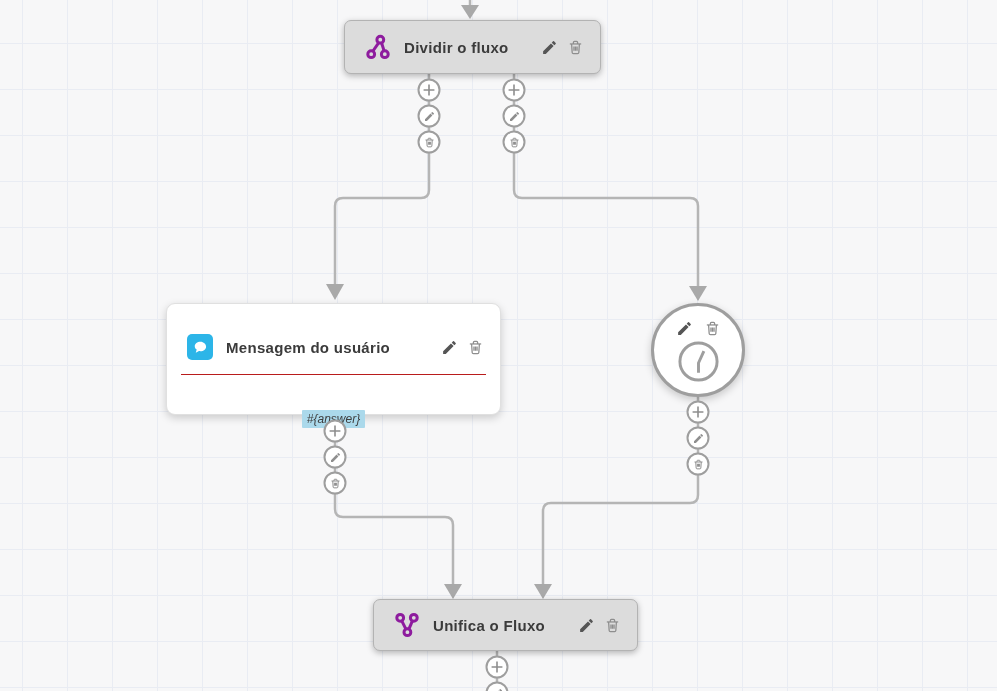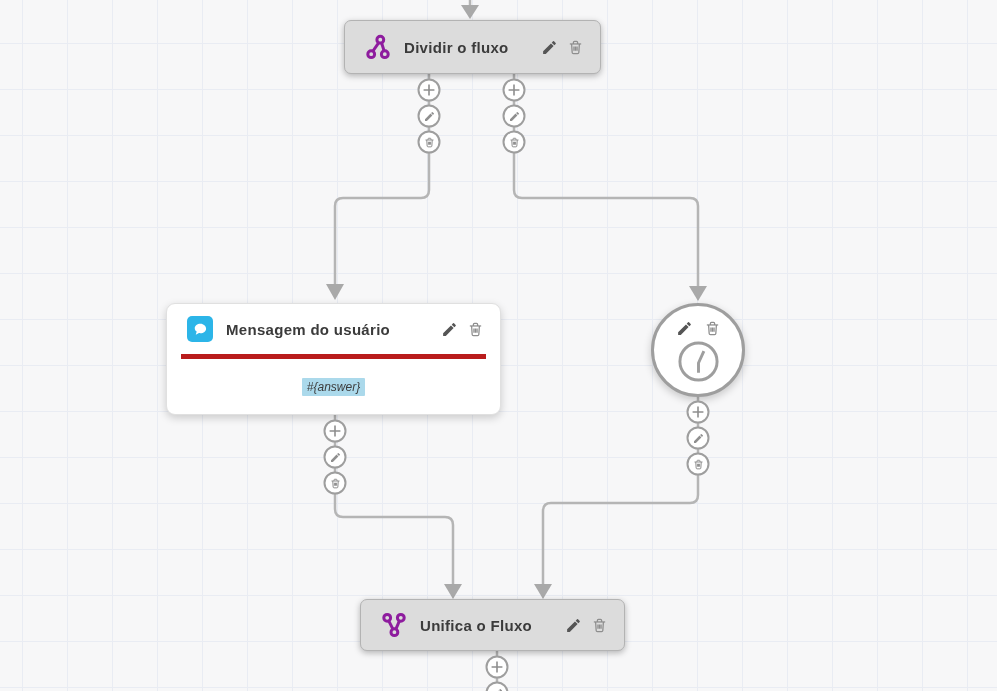--- a/index.html
+++ b/index.html
@@ -39,22 +39,22 @@
   .act-delete { color:#8e8e8e; display:flex; cursor:pointer; }
 
   .node-card {
     background:#ffffff;
     border:1px solid #e0e0e0;
     border-radius:9px;
     box-shadow:0 3px 8px rgba(0,0,0,.18);
   }
   .card-header {
     display:flex; align-items:center; gap:13px;
-    height:55px; margin:0 14px; padding:0 2px 0 6px;
-    border-bottom:5px solid #b91c1c;
+    height:55px; margin:16px 14px; padding:0 2px 0 6px;
+    border-bottom:1px solid #b91c1c;
   }
   .card-body {
     height:55px; display:flex; align-items:center; justify-content:center;
   }
   .var-chip {
     font-size:12px; font-style:italic; color:#3d3d3d;
     padding:2px 5px; border-radius:1px;
   }
 
   .chat-icon-box {
@@ -182,21 +182,21 @@
       </span>
     </span>
     <span style="display:flex; color:#9e9e9e;">
       <svg width="45" height="45" viewBox="0 0 46 46" fill="none" stroke="currentColor" stroke-width="3">
         <circle cx="23" cy="23" r="19"></circle>
         <polyline points="28.5,12.5 23,24.5 23,34.5"></polyline>
       </svg>
     </span>
   </div>
 
-  <div class="node node-bar" style="left:360px; top:599px; width:265px; height:52px;">
+  <div class="node node-bar" style="left:373px; top:599px; width:265px; height:52px;">
     <span style="display: flex; color: rgb(142, 28, 158);">
       <svg width="26" height="26" viewBox="0 0 26 26">
         <g stroke="currentColor" stroke-width="3" fill="none">
           <line x1="7.8" y1="8.8" x2="11.8" y2="16.8"></line>
           <line x1="18.4" y1="8.8" x2="15" y2="16.8"></line>
           <circle cx="6.2" cy="5.8" r="3.4"></circle>
           <circle cx="19.8" cy="5.8" r="3.4"></circle>
           <circle cx="13.4" cy="20.2" r="3.4"></circle>
         </g>
       </svg>

